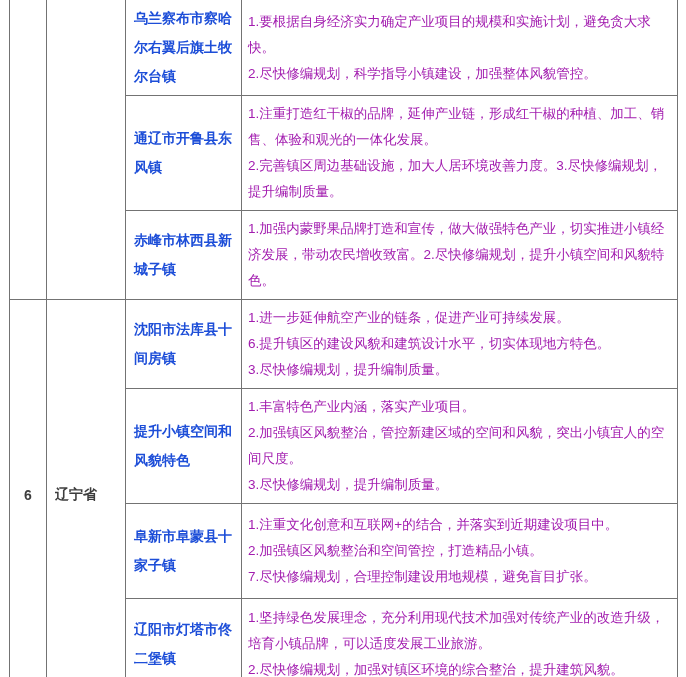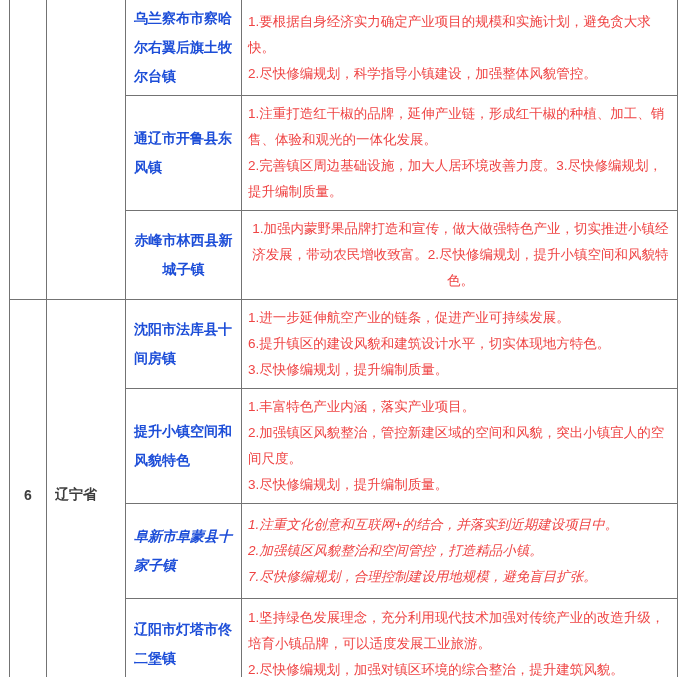--- a/index.html
+++ b/index.html
@@ -34,24 +34,24 @@
   td {
     border: 1px solid #737373;
     vertical-align: middle;
     box-sizing: border-box;
     overflow: hidden;
   }
   tr.row-1 > td { border-top: none; }
 
   tr.row-1 { height: 95px; }
   tr.row-2 { height: 113px; }
-  tr.row-3 { height: 70px; text-align: center; }
+  tr.row-3 { height: 70px; }
   tr.row-4 { height: 85px; }
   tr.row-5 { height: 115px; }
-  tr.row-6 { height: 95px; font-style: italic; }
+  tr.row-6 { height: 95px; }
   tr.row-7 { height: 92px; }
 
   td.no-cell {
     text-align: center;
     font-weight: bold;
     font-size: 14px;
     color: #3d3d3d;
   }
   td.prov-cell {
     font-weight: bold;
@@ -64,21 +64,21 @@
     font-size: 14px;
     line-height: 29px;
     padding: 4px 8px;
     color: #1d4ed8;
     word-break: break-all;
   }
   td.desc-cell {
     font-size: 13.5px;
     line-height: 26px;
     padding: 5px 4px 5px 6px;
-    color: #ef4444;
+    color: #a21caf;
     word-break: break-all;
   }
   td.desc-cell p { margin: 0; }
 </style>
 </head>
 <body>
 
 <div class="page">
   <table class="review-table">
     <colgroup>

